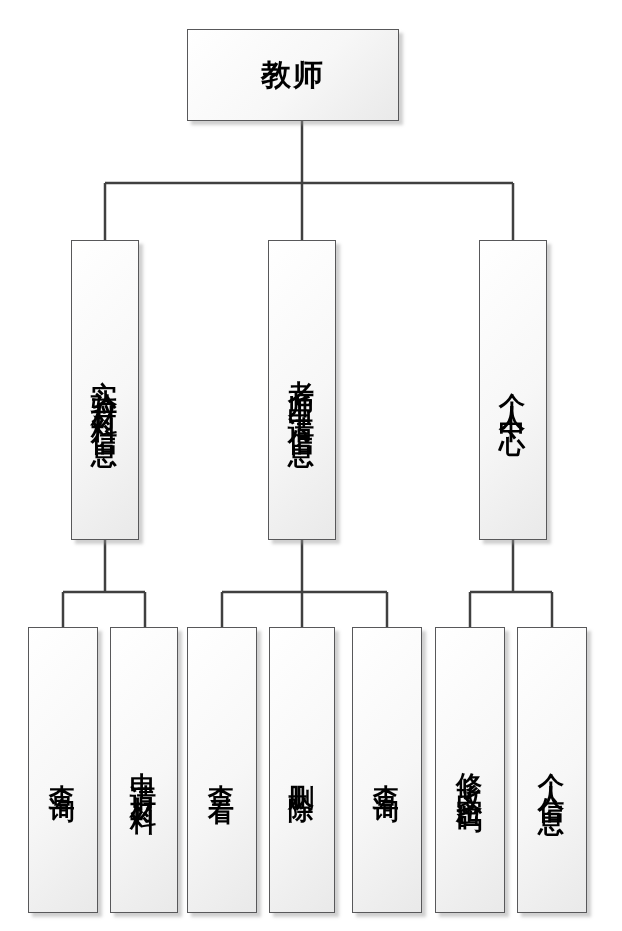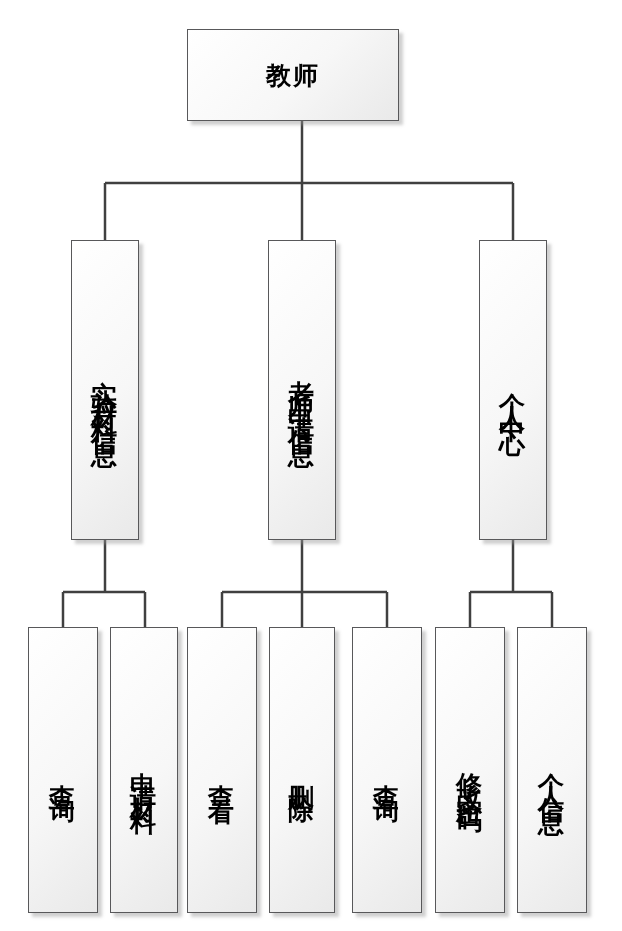--- a/index.html
+++ b/index.html
@@ -30,21 +30,21 @@
     background: linear-gradient(135deg, #ffffff 0%, #f7f7f7 55%, #e9e9e9 100%);
     border: 1px solid #58585a;
     box-shadow: 4px 4px 3px rgba(150,150,150,0.45);
     display: flex;
     align-items: center;
     justify-content: center;
     color: #000000;
     font-weight: bold;
   }
   .h-text {
-    font-size: 25px;
+    font-size: 30px;
     letter-spacing: 2px;
     white-space: nowrap;
   }
   .v-text {
     writing-mode: vertical-lr;
     text-orientation: upright;
     font-size: 26px;
     letter-spacing: 12px;
     transform: translateY(6px);
     white-space: nowrap;

